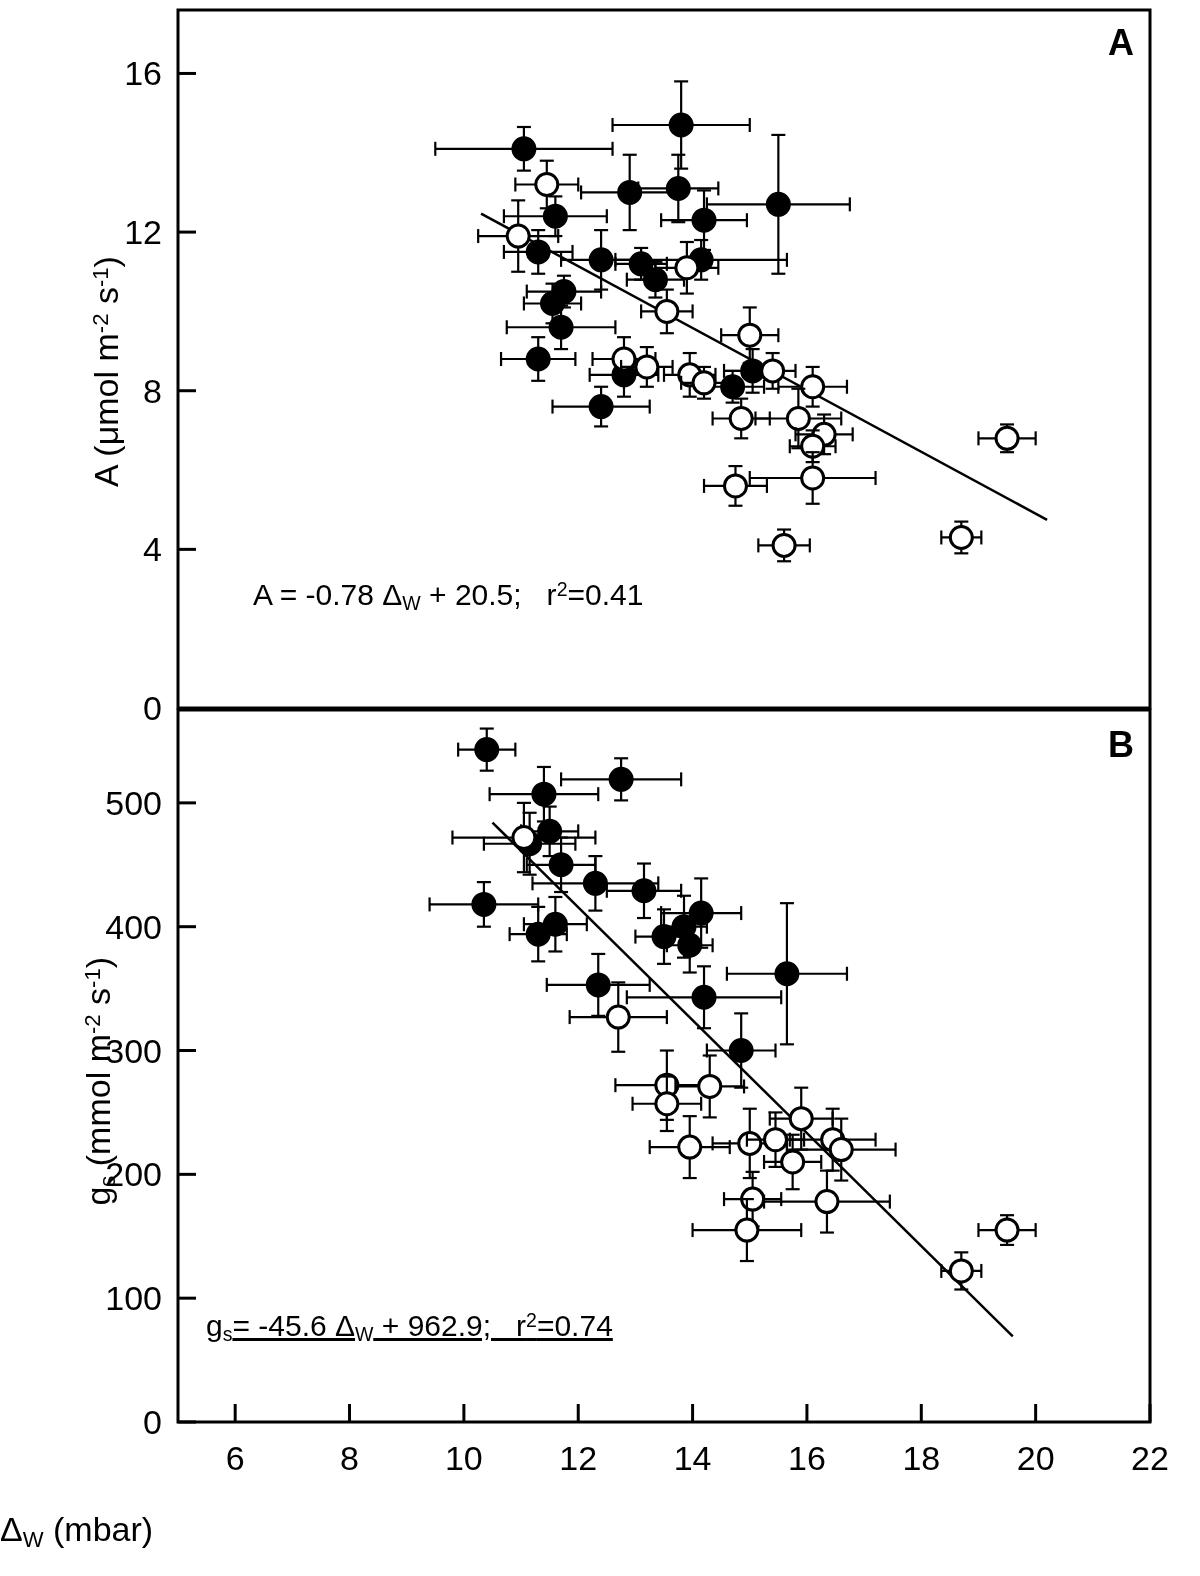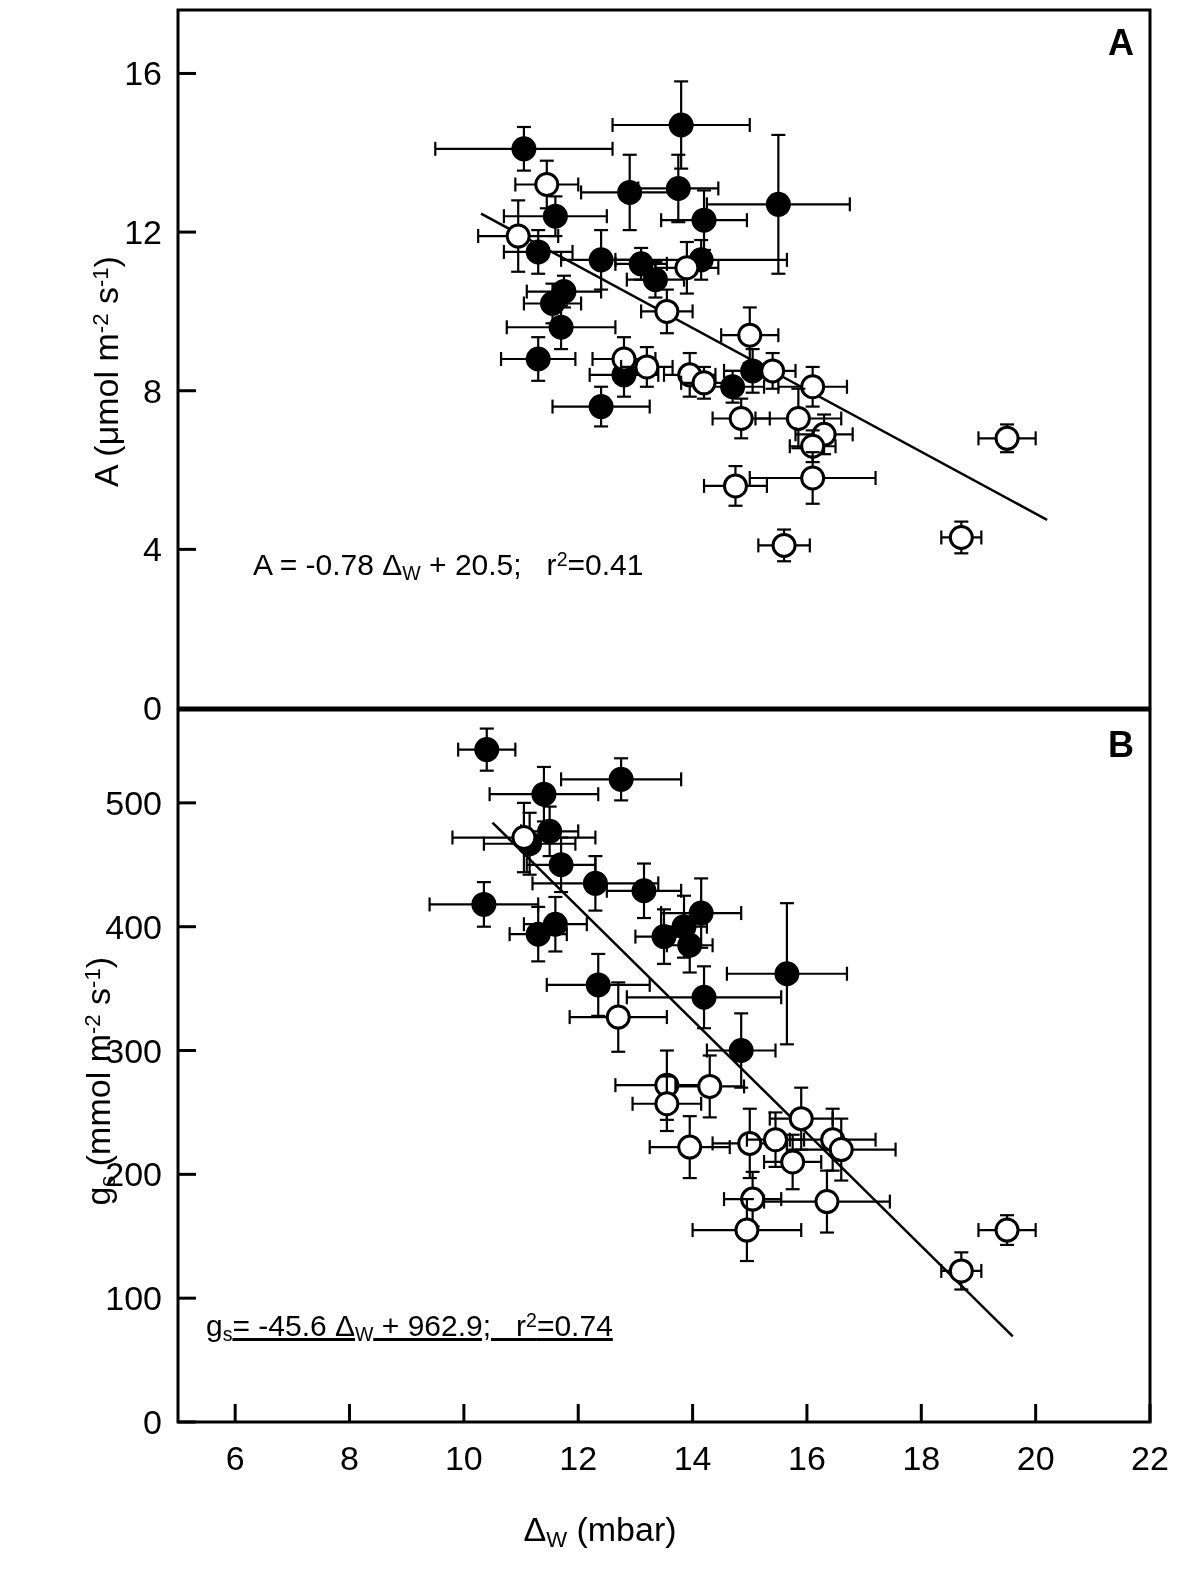--- a/index.html
+++ b/index.html
@@ -40,21 +40,20 @@
     top: 1060px;
     width: 420px;
     text-align: center;
     transform: rotate(-90deg);
     transform-origin: center center;
   }
   #xlabel {
     left: 0px;
     top: 1510px;
     width: 1200px;
-    text-align: center;
   }
   .panel-letter {
     position: absolute;
     font-size: 36px;
     font-weight: bold;
   }
   .eq {
     position: absolute;
     font-size: 30px;
     white-space: nowrap;
@@ -807,18 +806,18 @@
 <div class="axis-label" id="ylabel-b">
   g<sub>s</sub> (mmol m<sup>-2</sup> s<sup>-1</sup>)
 </div>
 <div class="axis-label" id="xlabel">
   Δ<sub>W</sub> (mbar)
 </div>
 
 <div class="panel-letter" id="letter-a" style="left:1108px; top:22px;">A</div>
 <div class="panel-letter" id="letter-b" style="left:1108px; top:724px;">B</div>
 
-<div class="eq" id="eq-a" style="left:253px; top:548px;">
+<div class="eq" id="eq-a" style="left:253px; top:578px;">
   A = -0.78 Δ<sub>W</sub> + 20.5;&nbsp;&nbsp; r<sup>2</sup>=0.41
 </div>
 <div class="eq" id="eq-b" style="left:206px; top:1309px;text-decoration:underline;">
   g<sub>s</sub>= -45.6 Δ<sub>W</sub> + 962.9;&nbsp;&nbsp; r<sup>2</sup>=0.74
 </div>
 
 </body></html>

